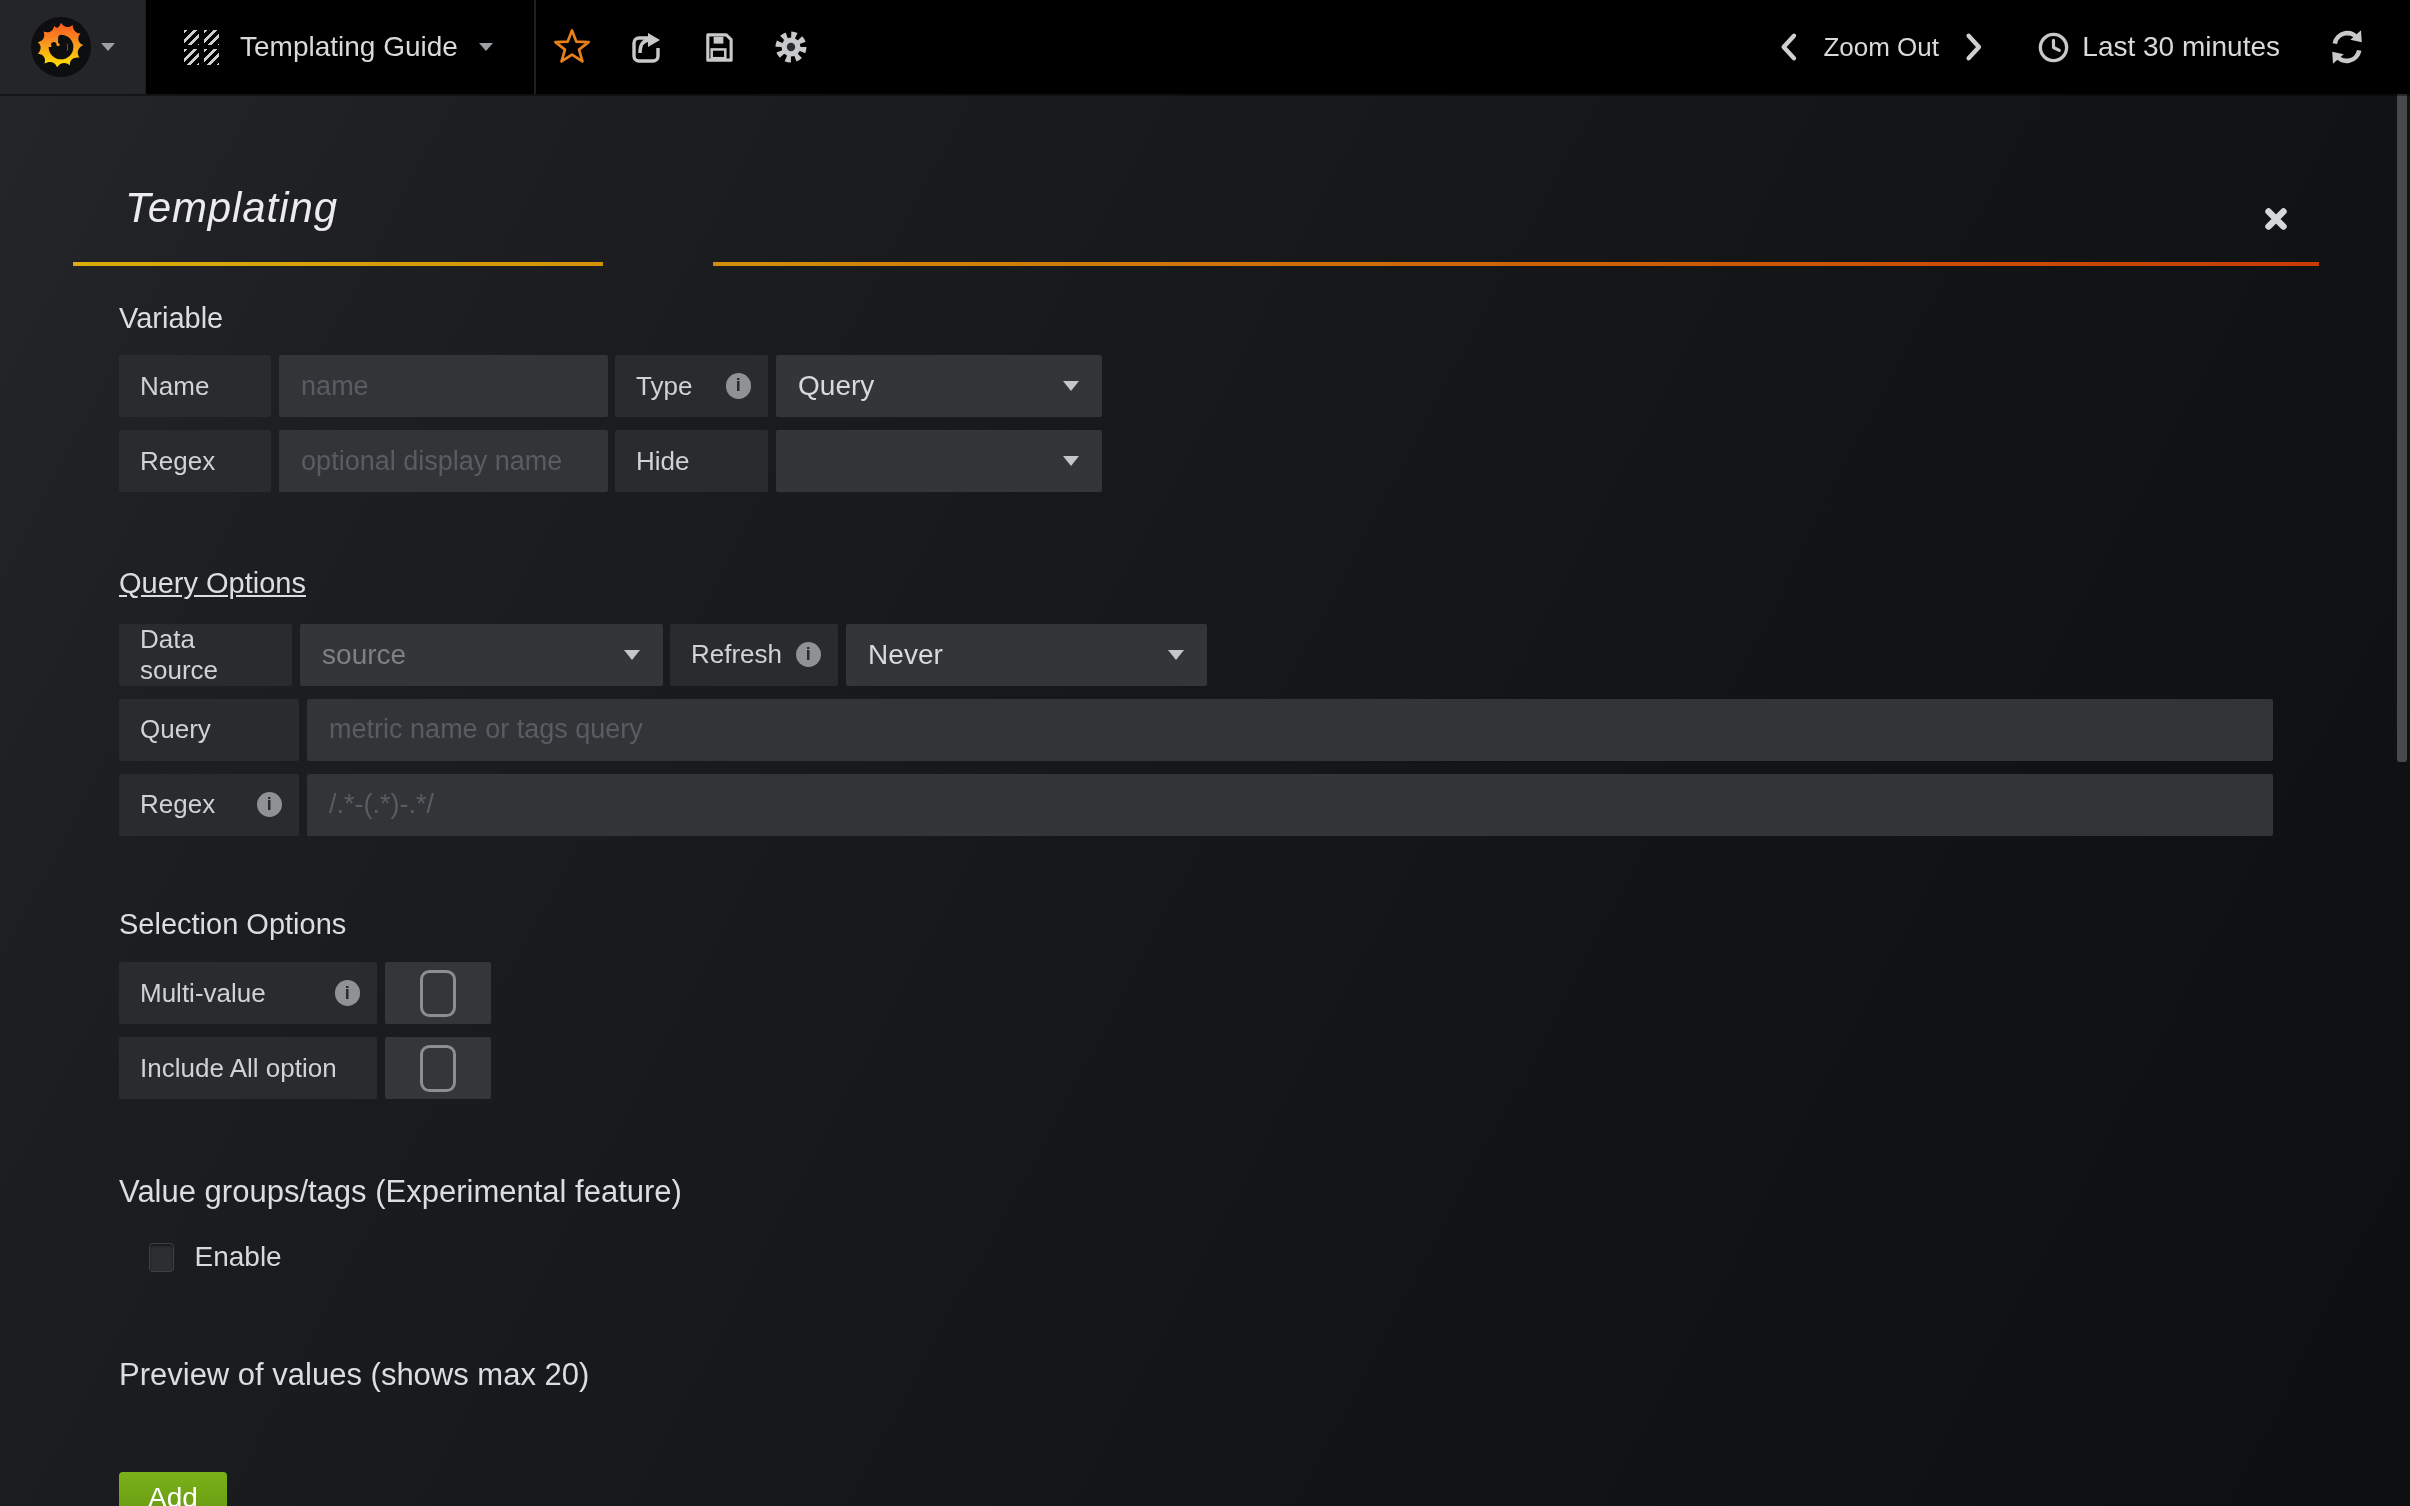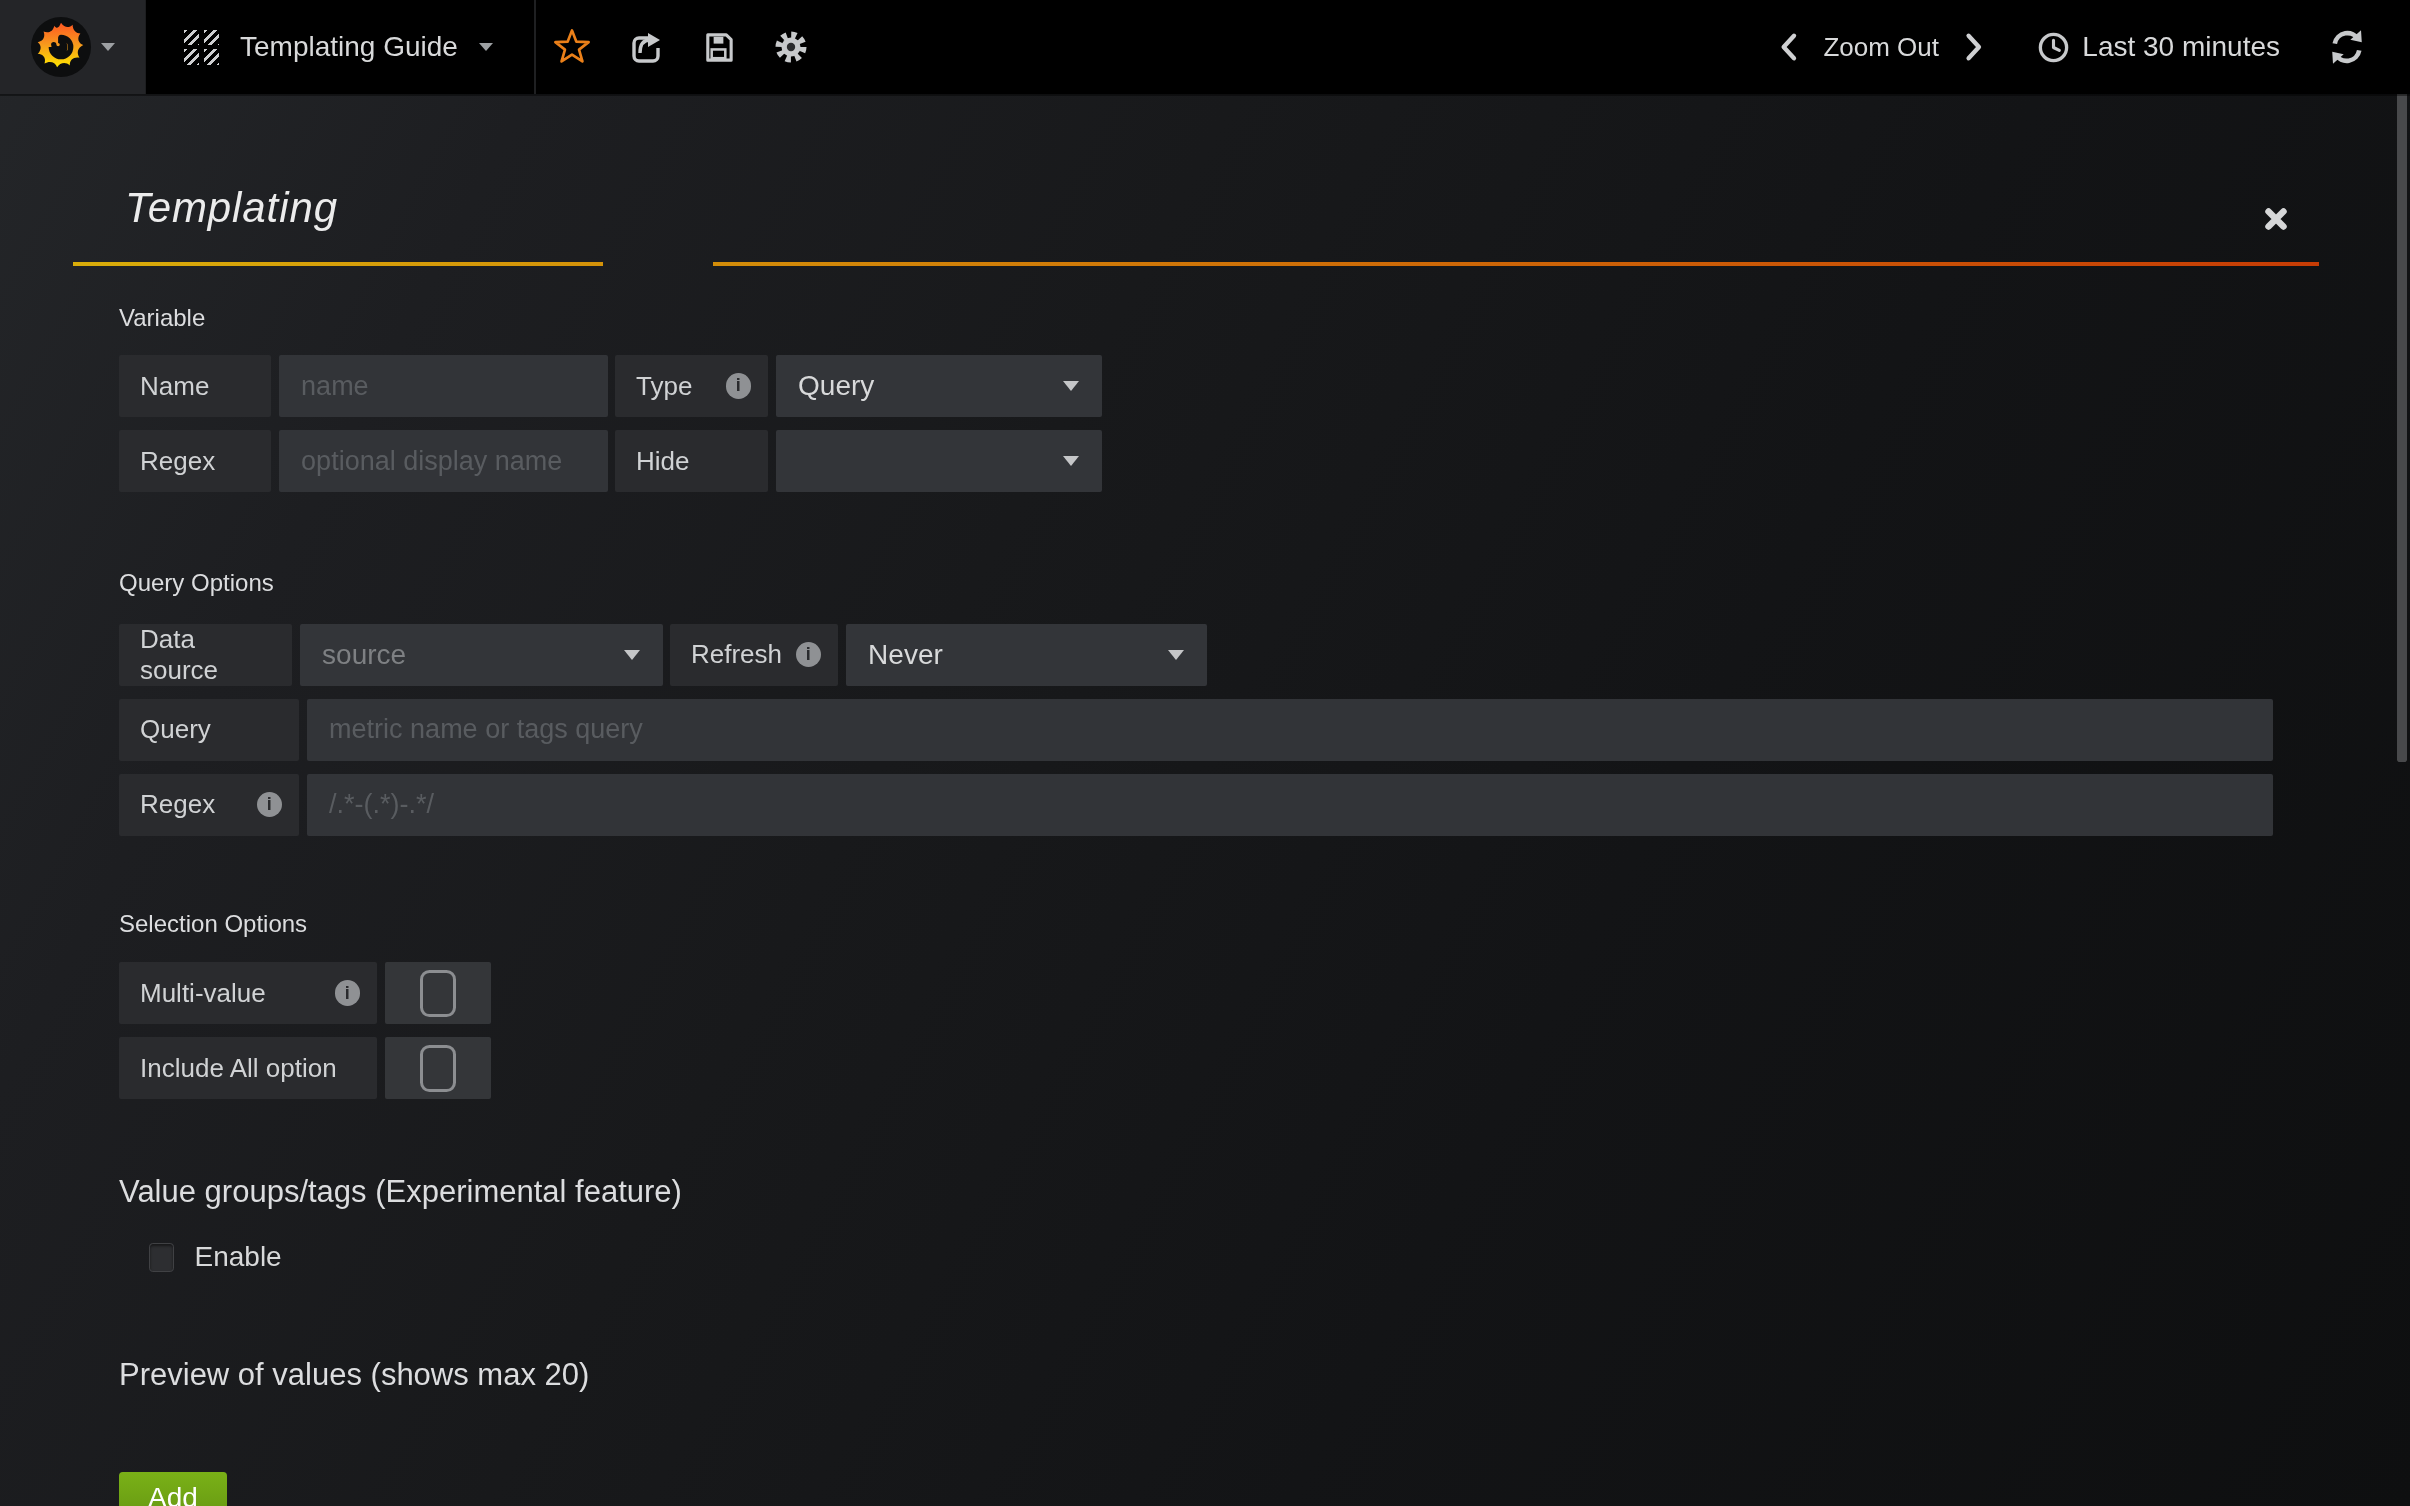--- a/index.html
+++ b/index.html
@@ -38,23 +38,23 @@
   .page-title { position: absolute; left: 125px; top: 90px; font-size: 42px; font-style: italic; font-weight: 400; color: #ececec; letter-spacing: 0.9px; }
   .underline-seg { position: absolute; bottom: 0; height: 3.8px; }
   .useg-left  { left: 73px; width: 530px; background: linear-gradient(90deg, #d9ad0a, #d49209); }
   .useg-right { left: 713px; right: 92px; background: linear-gradient(90deg, #d38d09, #c63c05); }
   .tabs { position: absolute; left: 426px; bottom: 0; display: flex; align-items: flex-end; }
   .tab { height: 73px; display: flex; align-items: center; padding: 0 28px; font-size: 27px; color: #d8d9da; cursor: pointer; }
   .tab-active { border: 2.8px solid #d18f1c; border-bottom: none; border-radius: 9.4px 9.4px 0 0; padding: 0 25.4px; margin-left: 15px; }
   .close-x { position: absolute; right: 121px; top: 111px; cursor: pointer; }
   
   .content { padding-left: 119px; }
-  .section-heading { font-size: 24px; line-height: 32px; font-weight: 500; color: #dcdddf; }
+  .section-heading { font-size: 29px; line-height: 32px; font-weight: 500; color: #dcdddf; }
   .h-variable { margin: 36px 0 21px; }
-  .h-query    { margin: 75px 0 24.5px; }
+  .h-query    { margin: 75px 0 24.5px; text-decoration: underline; }
   .h-selection{ margin: 72px 0 22.6px; }
   .h-groups   { margin: 77px 0 34px; font-size: 31px; }
   .h-preview  { margin: 87px 0 0;  font-size: 31px; }
   .form-row { display: flex; margin-bottom: 13px; height: 62px; }
   .fl {
     background: #2a2b2e; color: #d0d2d4; font-size: 26px; display: flex; align-items: center;
     padding: 0 21px; border-radius: 1.9px; margin-right: 7.5px; height: 100%;
   }
   .spread { justify-content: space-between; padding-right: 17px; }
   .fi {

